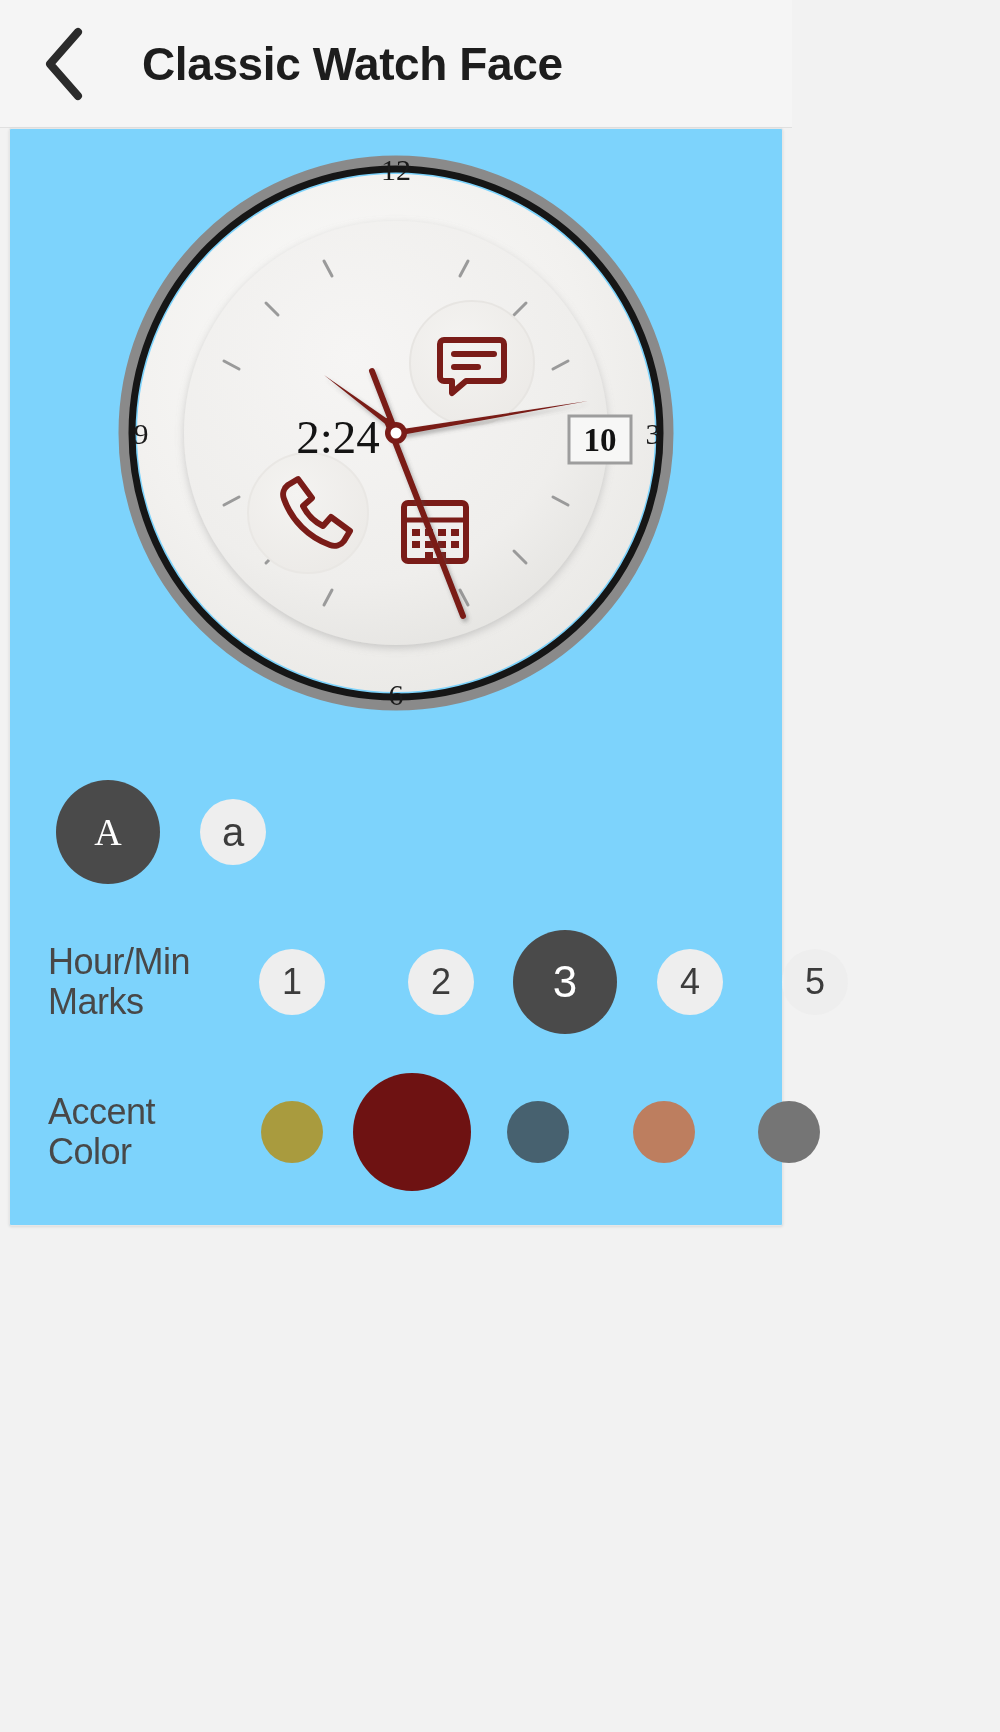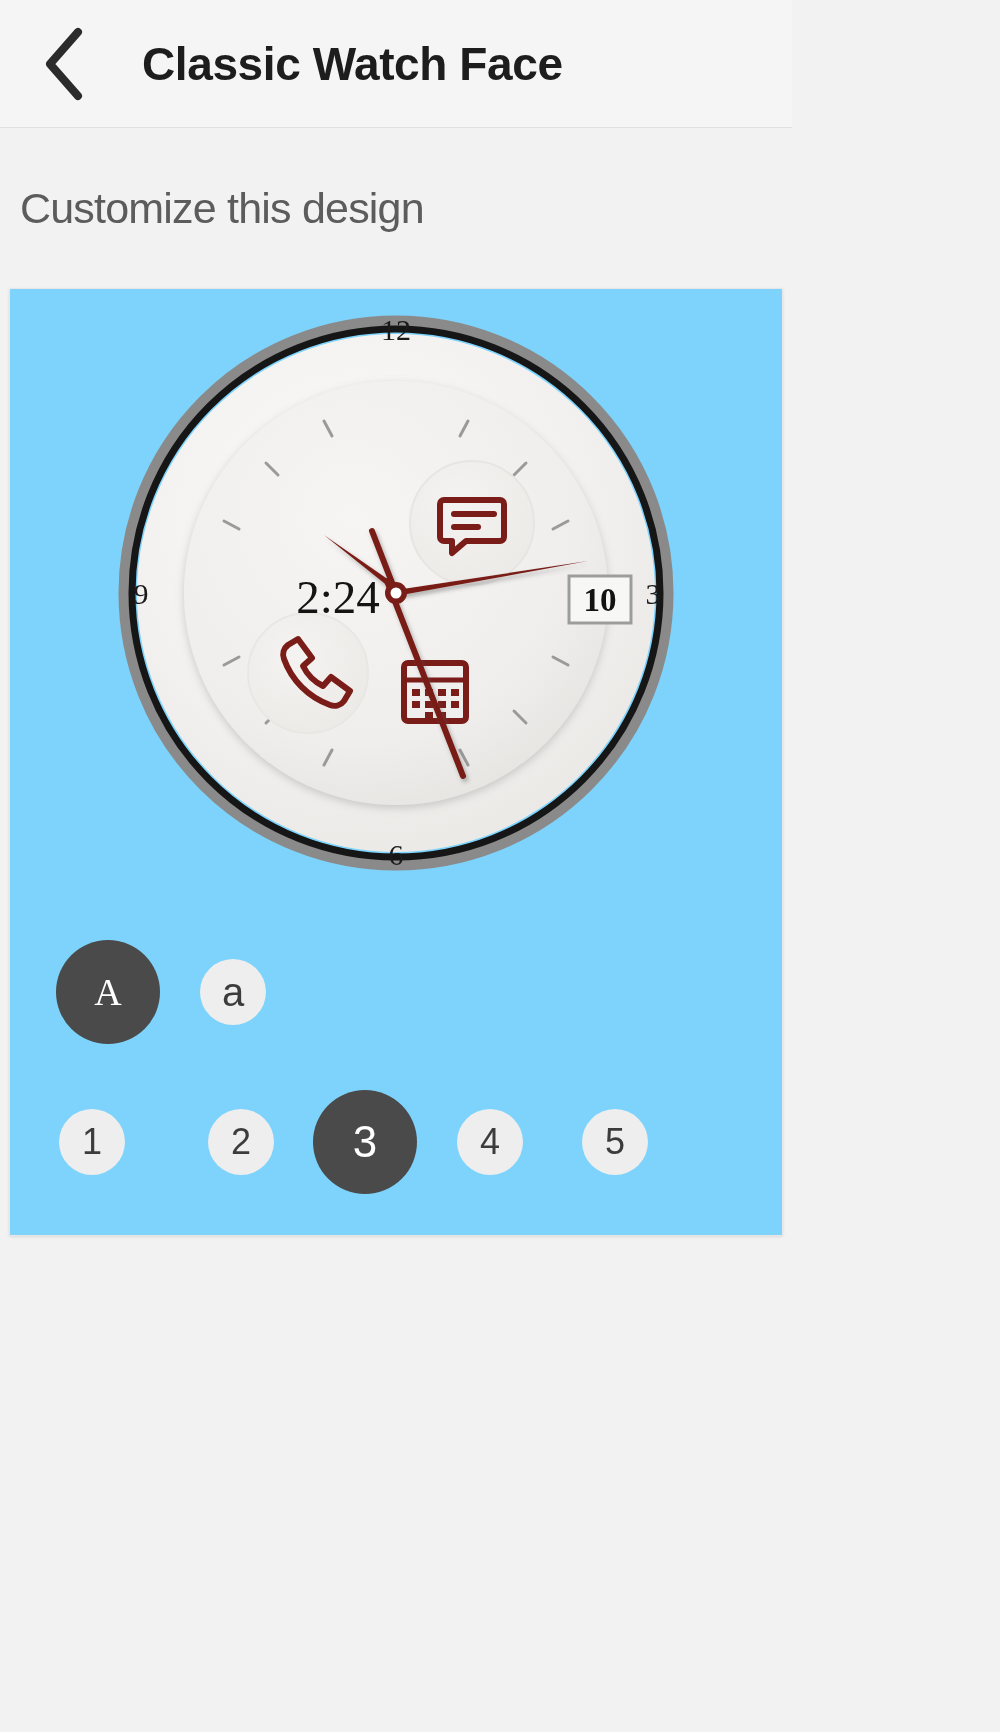--- a/index.html
+++ b/index.html
@@ -146,23 +146,20 @@
     <div class="back-btn">
       <span>
         <svg width="48" height="76" viewBox="0 0 48 76">
           <polyline points="36,6 8,38 36,70" fill="none" stroke="#2b2b2b" stroke-width="8" stroke-linecap="round" stroke-linejoin="round"></polyline>
         </svg>
       </span>
     </div>
     <div class="appbar-title">Classic Watch Face</div>
   </div>
 
-  <div class="section-head">
-    <div class="section-head-text">Customize this design</div>
-  </div>
 
   <div class="card">
 
     <div class="preview">
       <svg class="watch-svg" width="600" height="620" viewBox="0 0 600 620">
         <defs>
           <radialGradient id="dialGrad" cx="42%" cy="36%" r="72%">
             <stop offset="0%" stop-color="#fbfbfa"></stop>
             <stop offset="62%" stop-color="#f2f1ef"></stop>
             <stop offset="100%" stop-color="#e8e7e4"></stop>
@@ -277,36 +274,53 @@
         <div class="chip sel chip-serif" style="left:8px; width:104px; height:104px; margin-top:-52px; font-size:38px;">
           <span>A</span>
         </div>
         <div class="chip unsel chip-sans" style="left:152px; width:66px; height:66px; margin-top:-33px; font-size:40px;">
           <span>a</span>
         </div>
       </div>
     </div>
 
     <div class="opt-row">
+      <div class="opt-label">
+        <div>Hour/Min</div>
+        <div>Marks</div>
+      </div>
       <div class="opt-items">
         <div class="chip unsel chip-sans" style="left:11px; width:66px; height:66px; margin-top:-33px; font-size:36px;">
           <span>1</span>
         </div>
         <div class="chip unsel chip-sans" style="left:160px; width:66px; height:66px; margin-top:-33px; font-size:36px;">
           <span>2</span>
         </div>
         <div class="chip sel chip-sans" style="left:265px; width:104px; height:104px; margin-top:-52px; font-size:44px;">
           <span>3</span>
         </div>
         <div class="chip unsel chip-sans" style="left:409px; width:66px; height:66px; margin-top:-33px; font-size:36px;">
           <span>4</span>
         </div>
         <div class="chip unsel chip-sans" style="left:534px; width:66px; height:66px; margin-top:-33px; font-size:36px;">
           <span>5</span>
         </div>
       </div>
     </div>
 
+    <div class="opt-row">
+      <div class="opt-label">
+        <div>Accent</div>
+        <div>Color</div>
+      </div>
+      <div class="opt-items">
+        <div class="swatch" style="left: 13px; width: 62px; height: 62px; margin-top: -31px; background: rgb(169, 155, 62);"></div>
+        <div class="swatch" style="left: 105px; width: 118px; height: 118px; margin-top: -59px; background: rgb(110, 18, 18);"></div>
+        <div class="swatch" style="left: 259px; width: 62px; height: 62px; margin-top: -31px; background: rgb(71, 97, 111);"></div>
+        <div class="swatch" style="left: 385px; width: 62px; height: 62px; margin-top: -31px; background: rgb(189, 126, 95);"></div>
+        <div class="swatch" style="left: 510px; width: 62px; height: 62px; margin-top: -31px; background: rgb(117, 117, 117);"></div>
+      </div>
+    </div>
 
   </div>
 
   <div class="after-card"></div>
 </div>
 
 </body></html>

